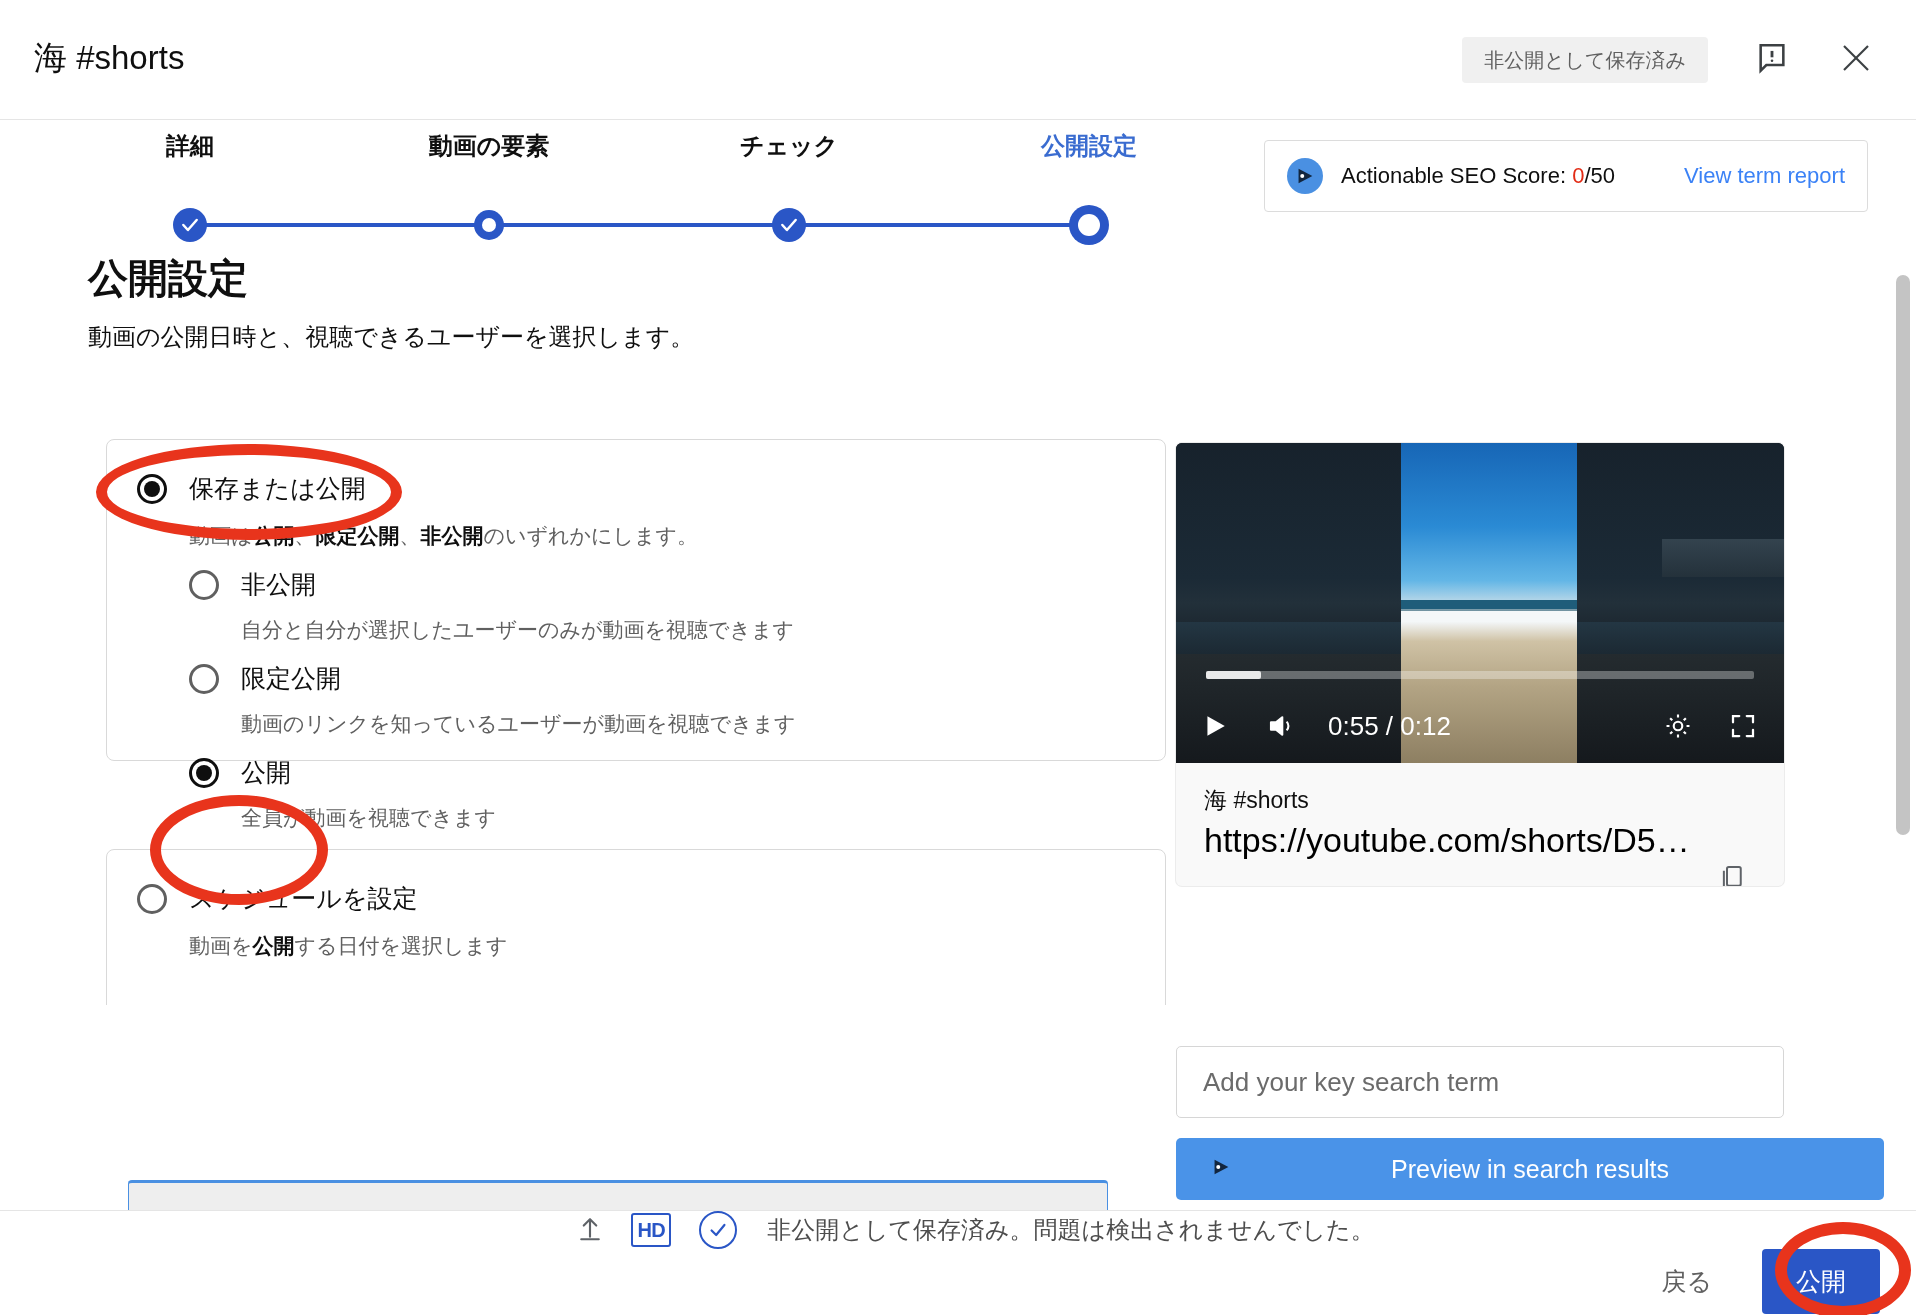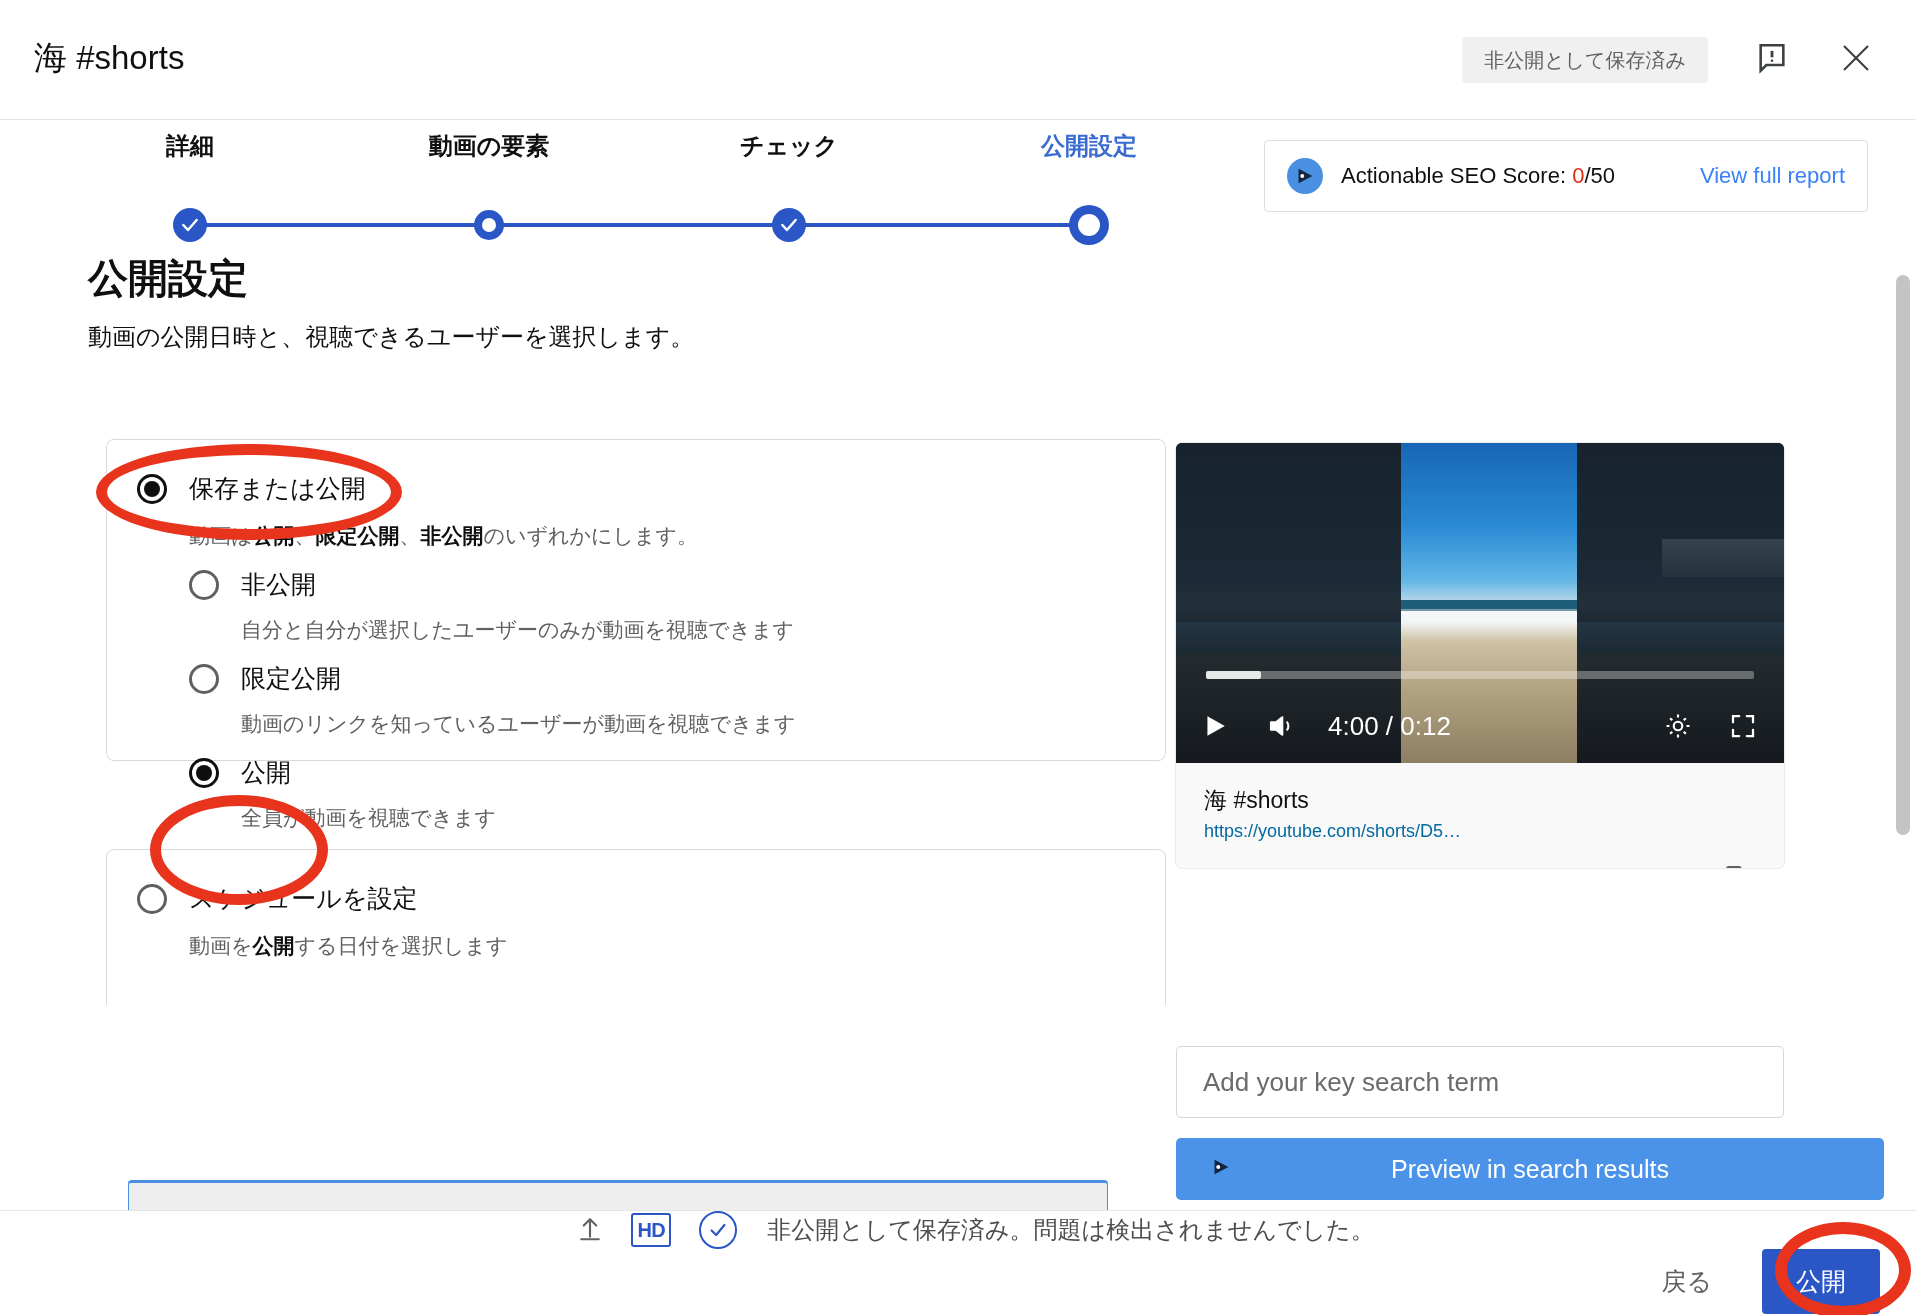--- a/index.html
+++ b/index.html
@@ -328,21 +328,21 @@
     font-family: "Liberation Sans", sans-serif;
     white-space: nowrap;
   }
   .ctrl.settings { margin-left: auto; margin-right: 34px; }
 
   .preview-meta { padding: 22px 28px 26px 28px; position: relative; }
   .preview-title { font-size: 23px; color: #0f0f0f; line-height: 30px; }
   .preview-link-label { margin-top: 22px; font-size: 21px; color: #606060; }
   .preview-link {
     margin-top: 6px;
-    font-size: 18px; color: #0369a1;
+    font-size: 34px; color: #000000;
     white-space: nowrap; overflow: hidden;
     cursor: pointer;
   }
   .copy-btn {
     position: absolute; right: 28px; top: 92px;
     width: 48px; height: 48px;
     display: flex; align-items: center; justify-content: center;
     cursor: pointer; border-radius: 50%;
   }
 
@@ -513,21 +513,21 @@
   </div>
 
   <div class="seo-banner">
     <span class="vidiq-badge">
       <svg width="22" height="22" viewBox="0 0 24 24">
           <polygon points="5,4 20,12 5,20" fill="#12263f"></polygon>
           <circle cx="9" cy="12" r="2.2" fill="#ffffff"></circle>
         </svg>
     </span>
     <span class="seo-text"><span>Actionable SEO Score: </span><span class="seo-score-num">0</span><span>/50</span></span>
-    <span class="seo-link">View full report</span>
+    <span class="seo-link">View term report</span>
   </div>
 
   <div class="content">
     <div class="page-title">公開設定</div>
     <div class="page-sub">動画の公開日時と、視聴できるユーザーを選択します。</div>
 
     <div class="panel panel-visibility">
 
       <div class="radio-row" style="left:30px; top:32px;">
         <span class="radio checked"></span>
@@ -594,21 +594,21 @@
           <svg width="26" height="30" viewBox="0 0 24 24">
               <polygon points="5,3 21,12 5,21" fill="#fff"></polygon>
             </svg>
         </span>
         <span class="ctrl vol">
           <svg width="30" height="30" viewBox="0 0 24 24" fill="none" stroke="#fff" stroke-width="1.7" stroke-linejoin="round">
             <polygon points="4,9 8,9 13,5 13,19 8,15 4,15" fill="#fff" stroke="#fff"></polygon>
             <path d="M16.5 8.5a5 5 0 0 1 0 7"></path>
           </svg>
         </span>
-        <span class="time">4:00 / 0:12</span>
+        <span class="time">0:55 / 0:12</span>
         <span class="ctrl settings">
           <svg width="32" height="32" viewBox="0 0 24 24" fill="none" stroke="#fff" stroke-width="1.6">
             <circle cx="12" cy="12" r="3.2"></circle>
             <path d="M12 3.4v2.2M12 18.4v2.2M3.4 12h2.2M18.4 12h2.2M6.1 6.1l1.6 1.6M16.3 16.3l1.6 1.6M17.9 6.1l-1.6 1.6M7.7 16.3l-1.6 1.6"></path>
           </svg>
         </span>
         <span class="ctrl fs">
           <svg width="30" height="30" viewBox="0 0 24 24" fill="none" stroke="#fff" stroke-width="1.8" stroke-linecap="round">
             <path d="M4 9V4h5M20 9V4h-5M4 15v5h5M20 15v5h-5"></path>
           </svg>

